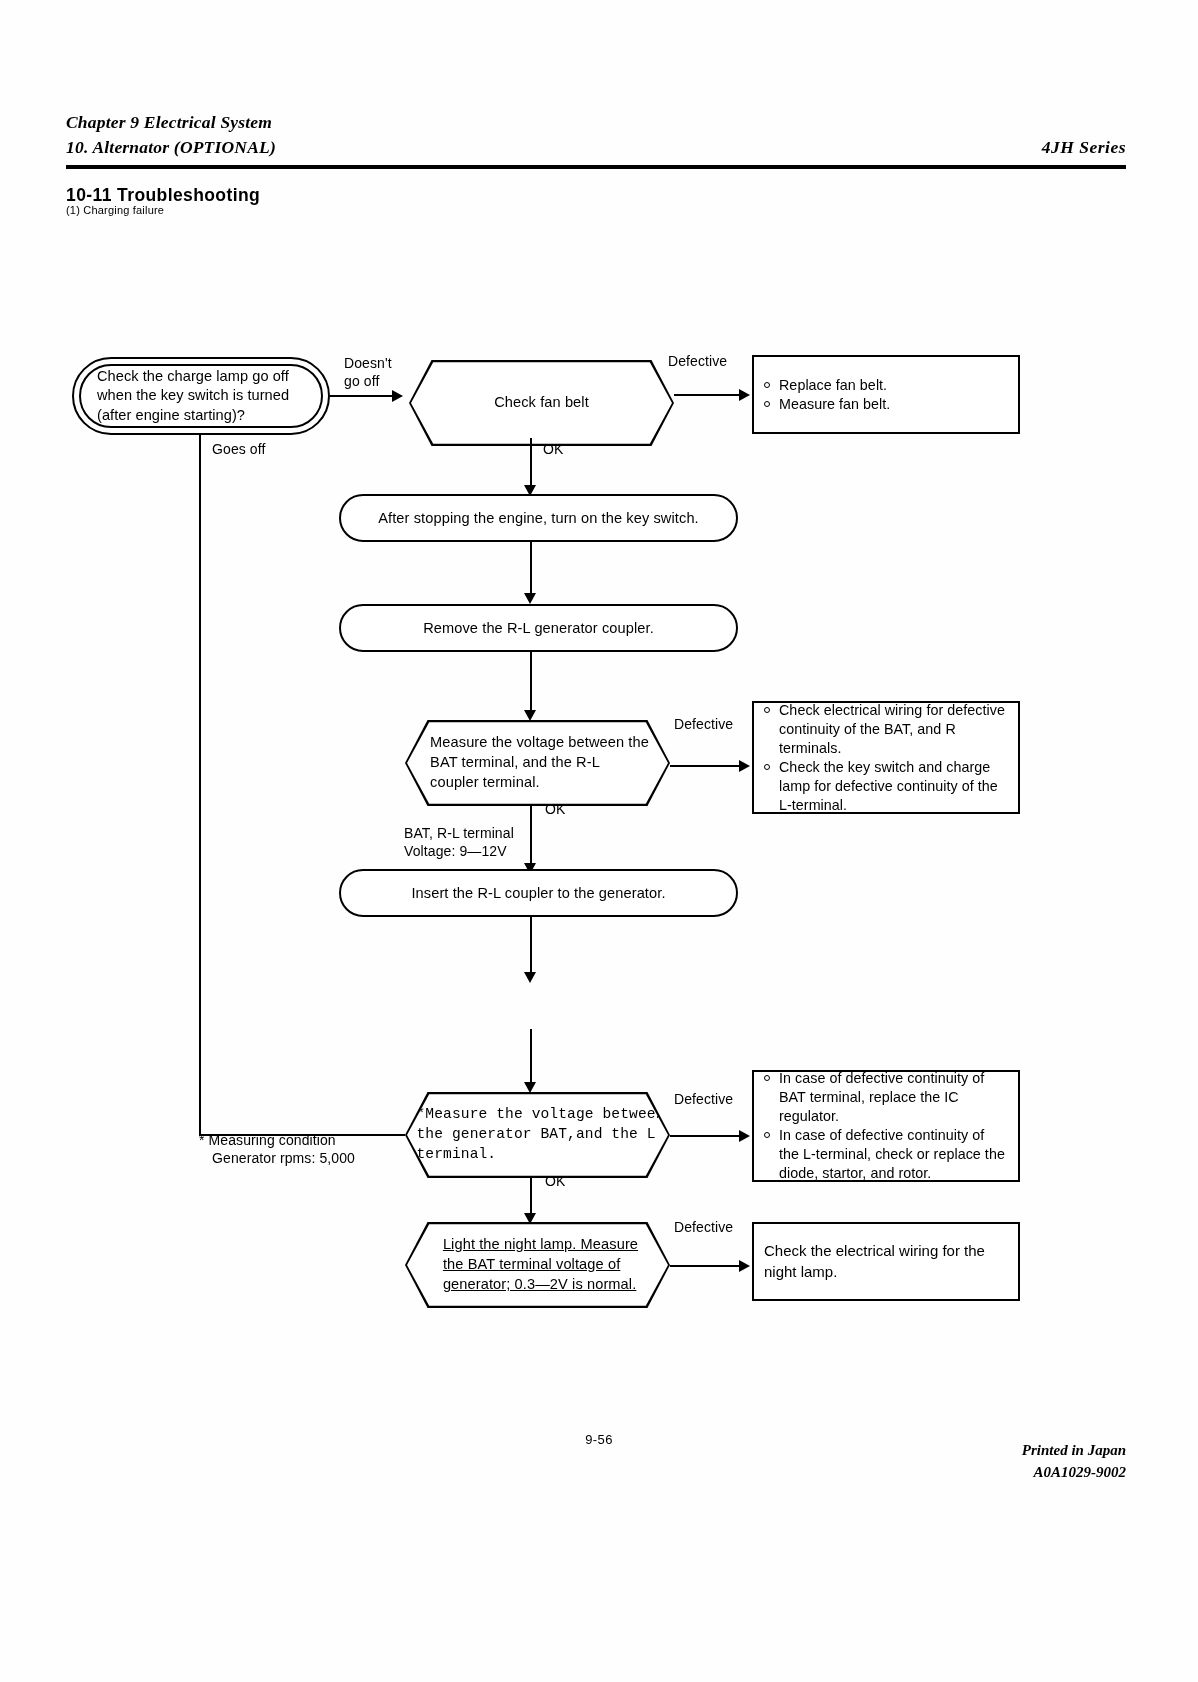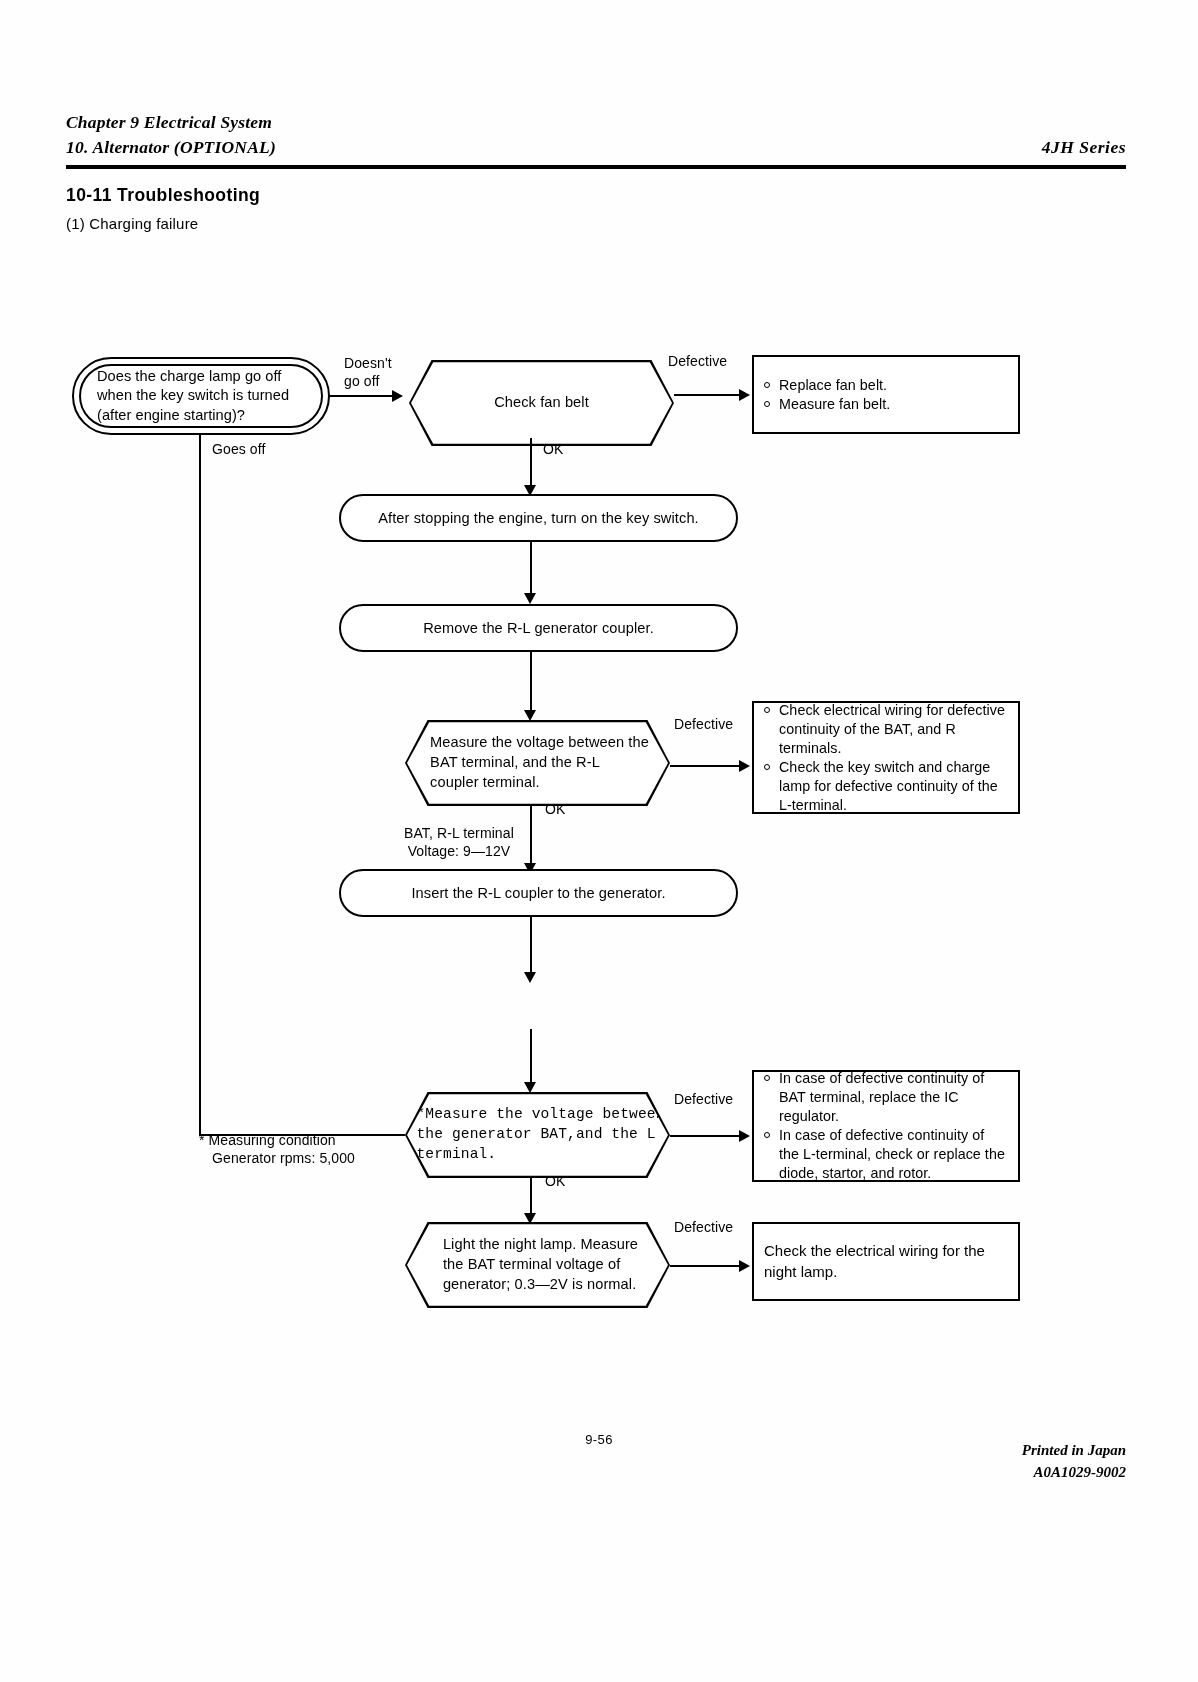--- a/index.html
+++ b/index.html
@@ -28,22 +28,22 @@
   }
   .hdr-rule{
     position:absolute;left:66px;top:165px;width:1060px;height:4px;
     background:#000;
   }
   .sec-title{
     position:absolute;left:66px;top:185px;
     font-size:17.5px;font-weight:700;letter-spacing:.4px;
   }
   .sub-title{
-    position:absolute;left:66px;top:215px;
-    font-size:15px;letter-spacing:.2px;
+    position:absolute;left:66px;top:204px;
+    font-size:11px;letter-spacing:.2px;
   }
 
   
   .node{position:absolute;box-sizing:border-box;}
 
   
   .pill{
     border:2.2px solid #000;border-radius:999px;background:#fff;
     display:flex;align-items:center;justify-content:center;
     font-size:14.6px;text-align:center;letter-spacing:.1px;
@@ -130,21 +130,21 @@
     <div class="hdr-l2">10.  Alternator (OPTIONAL)</div>
     <div class="hdr-right">4JH  Series</div>
   </div>
   <div class="hdr-rule"></div>
   <div class="sec-title">10-11 Troubleshooting</div>
   <div class="sub-title">(1) Charging failure</div>
 
   <div class="node pill-double" style="left:72px;top:357px;width:258px;height:78px;">
     <div class="inner">
       <span>
-        <span>Does the charge lamp go off</span><br>
+        <span>Check the charge lamp go off</span><br>
         <span>when the key switch is turned</span><br>
         <span>(after engine starting)?</span>
       </span>
     </div>
   </div>
 
   <div class="hline" style="left:330px;top:395px;width:62px;"></div>
   <div class="arrow-r" style="left:392px;top:389.5px;"></div>
   <div class="elabel" style="left:344px;top:354px;">
     <span>Doesn't</span><br>
@@ -203,21 +203,21 @@
   <div class="node rect" style="left:752px;top:701px;width:268px;height:113px;">
     <ul>
       <li>Check electrical wiring for defective continuity of the BAT, and R terminals.</li>
       <li>Check the key switch and charge lamp for defective continuity of the L-terminal.</li>
     </ul>
   </div>
 
   <div class="vline" style="left:530px;top:806px;height:62px;"></div>
   <div class="arrow-d" style="left:524px;top:863px;"></div>
   <div class="elabel" style="left:545px;top:800px;">OK</div>
-  <div class="elabel" style="left:404px;top:824px;text-align:center;">
+  <div class="elabel" style="left:404px;top:824px;">
     <span>BAT, R-L terminal</span><br>
     <span>Voltage: 9—12V</span>
   </div>
 
   <div class="node pill" style="left:339px;top:869px;width:399px;height:48px;">
     <span>Insert the R-L coupler to the generator.</span>
   </div>
 
   <div class="vline" style="left:530px;top:917px;height:58px;"></div>
   <div class="arrow-d" style="left:524px;top:972px;"></div>
@@ -255,21 +255,21 @@
     <span>* Measuring condition</span><br>
     <span style="margin-left:13px;display:inline-block;">Generator rpms: 5,000</span>
   </div>
 
   <div class="vline" style="left:530px;top:1178px;height:40px;"></div>
   <div class="arrow-d" style="left:524px;top:1213px;"></div>
   <div class="elabel" style="left:545px;top:1172px;">OK</div>
 
   <div class="node hex" style="left:405px;top:1222px;width:265px;height:86px;">
     <div class="hex-in">
-      <div class="txt left" style="padding-left:6px;">
+      <div class="txt left" style="padding-left:6px;text-decoration:underline;">
         <span>Light the night lamp. Measure</span><br>
         <span>the BAT terminal voltage of</span><br>
         <span>generator; 0.3—2V is normal.</span>
       </div>
     </div>
   </div>
 
   <div class="hline" style="left:670px;top:1265px;width:75px;"></div>
   <div class="arrow-r" style="left:739px;top:1259.5px;"></div>
   <div class="elabel" style="left:674px;top:1218px;">Defective</div>

